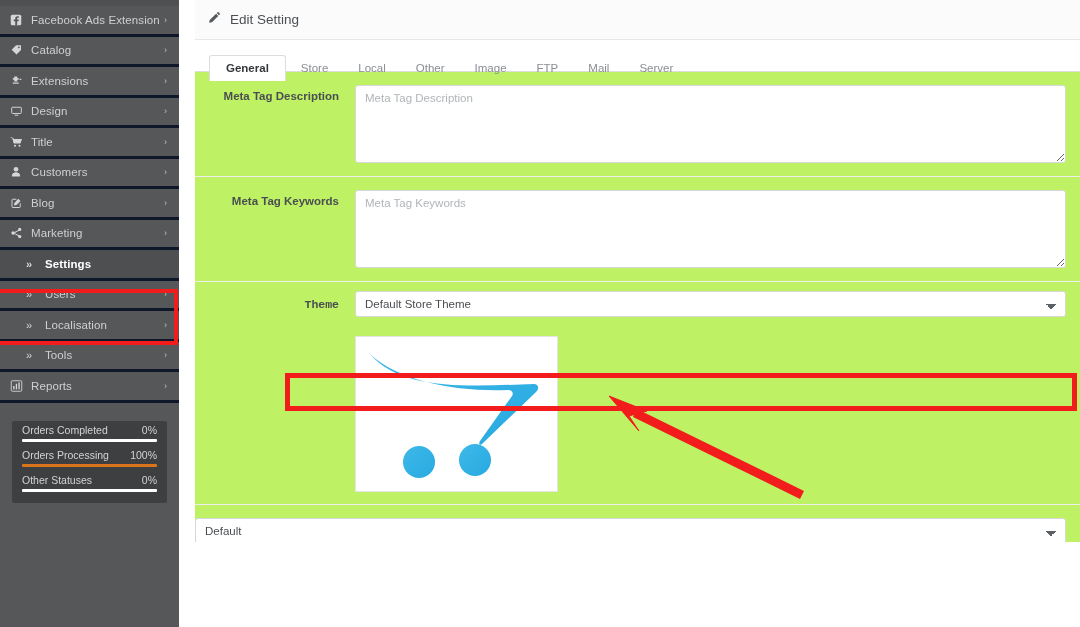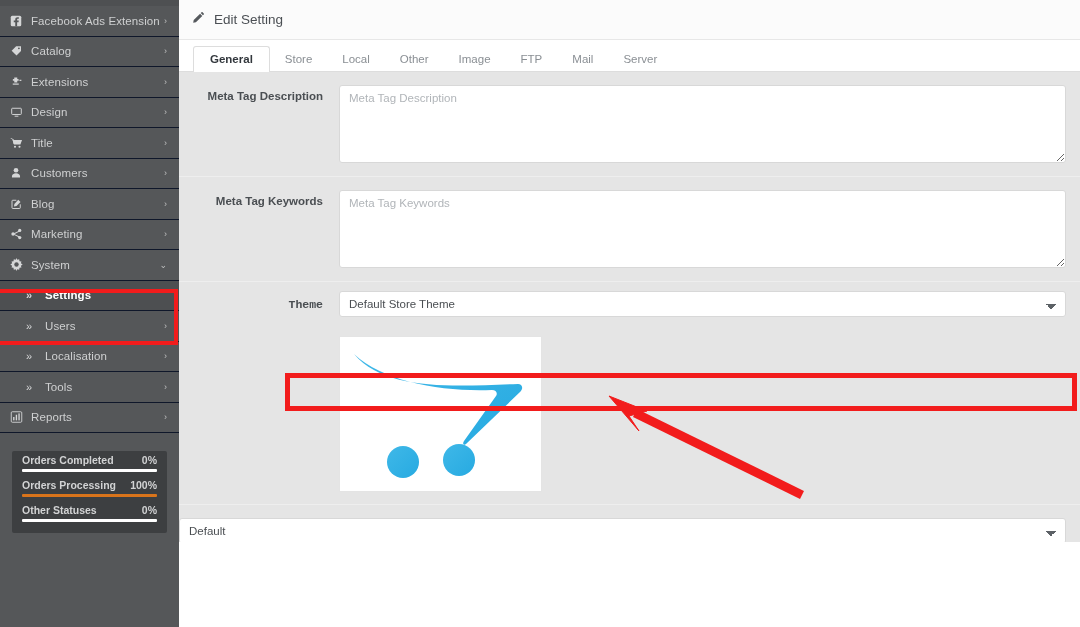--- a/index.html
+++ b/index.html
@@ -22,21 +22,21 @@
   .sidebar-topstrip {
     height: 6px; width: 100%;
     background: #4e5052;
   }
   .nav-item {
     display: flex; align-items: center;
     height: 30.5px;
     padding: 0 12px 0 10px;
     color: #cfd0d1;
     font-size: 11.5px;
-    border-bottom: 1px solid #0f172a;
+    border-bottom: 3px solid #0f172a;
     cursor: pointer;
     position: relative;
   }
   .nav-item .ic {
     width: 17px; flex: 0 0 17px;
     display: flex; align-items: center; justify-content: flex-start;
     color: #d5d6d7;
   }
   .nav-item .lbl { flex: 1 1 auto; padding-left: 4px; white-space: nowrap; letter-spacing: .1px;}
   .nav-item .caret { font-size: 9px; color: #bfc0c1; flex: 0 0 auto; }
@@ -57,37 +57,37 @@
     font-weight: normal;
   }
   .nav-item.sub2 .ic { width: 15px; flex: 0 0 15px; font-size: 11px; }
 
   
   .stats {
     margin: 18px 12px 0 12px;
     background: #3d3f41;
     border-radius: 2px;
     padding: 3px 10px 11px 10px;
-    font-weight: bold;
   }
   .stat { margin-bottom: 7px; }
   .stat:last-child { margin-bottom: 0; }
   .stat-head {
     display: flex; justify-content: space-between;
     color: #d2d3d4; font-size: 10.5px; margin-bottom: 3px;
   }
   .bar-track { height: 3px; background: #2f3133; border-radius: 1px; overflow: hidden; }
   .bar-fill { height: 3px; }
 
   
   .main {
     flex: 1 1 auto; height: 542px;
-    background: #e5e5e5;
+    background: #bef264;
     overflow: hidden;
     position: relative;
+    margin-left: 16px;
   }
   .page-head {
     height: 40px;
     background: #fbfbfb;
     border-bottom: 1px solid #e7e7e7;
     display: flex; align-items: center;
     padding-left: 12px;
     gap: 9px;
   }
   .page-head .title { font-size: 13.5px; color: #4b4f54; }
@@ -101,21 +101,21 @@
     background: #ffffff;
   }
   .tab {
     font-size: 11.5px;
     color: #8a8f94;
     padding: 7px 14px 7px 14px;
     line-height: 1;
     border: 1px solid transparent;
     border-bottom: none;
     position: relative;
-    top: 1px;
+    top: 10px;
     cursor: pointer;
     white-space: nowrap;
   }
   .tab.active {
     color: #33383d;
     font-weight: bold;
     background: #ffffff;
     border-color: #dddddd;
     border-radius: 3px 3px 0 0;
     padding-left: 16px; padding-right: 16px;
@@ -286,30 +286,20 @@
           <span class="ic">
             <svg width="13" height="12" viewBox="0 0 16 16" fill="currentColor">
               <circle cx="12.3" cy="3.2" r="2.2"></circle>
               <circle cx="3.4" cy="8" r="2.3"></circle>
               <circle cx="12.3" cy="12.8" r="2.2"></circle>
               <path d="M4.6 7.1l6.8-3.5.6 1.2L5.2 8.3zM5.2 7.9l6.8 3.5-.6 1.2L4.6 9.1z"></path>
             </svg>
           </span>
           <span class="lbl">Marketing</span>
           <span class="caret">›</span>
-        </div>
-        <div class="nav-item">
-          <span class="ic">
-            <svg width="13" height="13" viewBox="0 0 16 16" fill="currentColor">
-              <path d="M8 0l1 2.2 2.3-.7.4 2.4 2.4.4-.7 2.3L15.6 8l-2.2 1.4.7 2.3-2.4.4-.4 2.4-2.3-.7L8 16l-1-2.2-2.3.7-.4-2.4-2.4-.4.7-2.3L.4 8l2.2-1.4-.7-2.3 2.4-.4.4-2.4L7 2.2z"></path>
-              <circle cx="8" cy="8" r="2.7" fill="#555759"></circle>
-            </svg>
-          </span>
-          <span class="lbl">System</span>
-          <span class="caret">⌄</span>
         </div>
         <div class="nav-item sub">
           <span class="ic">»</span>
           <span class="lbl">Settings</span>
           <span class="caret"></span>
         </div>
         <div class="nav-item sub2">
           <span class="ic">»</span>
           <span class="lbl">Users</span>
           <span class="caret">›</span>

